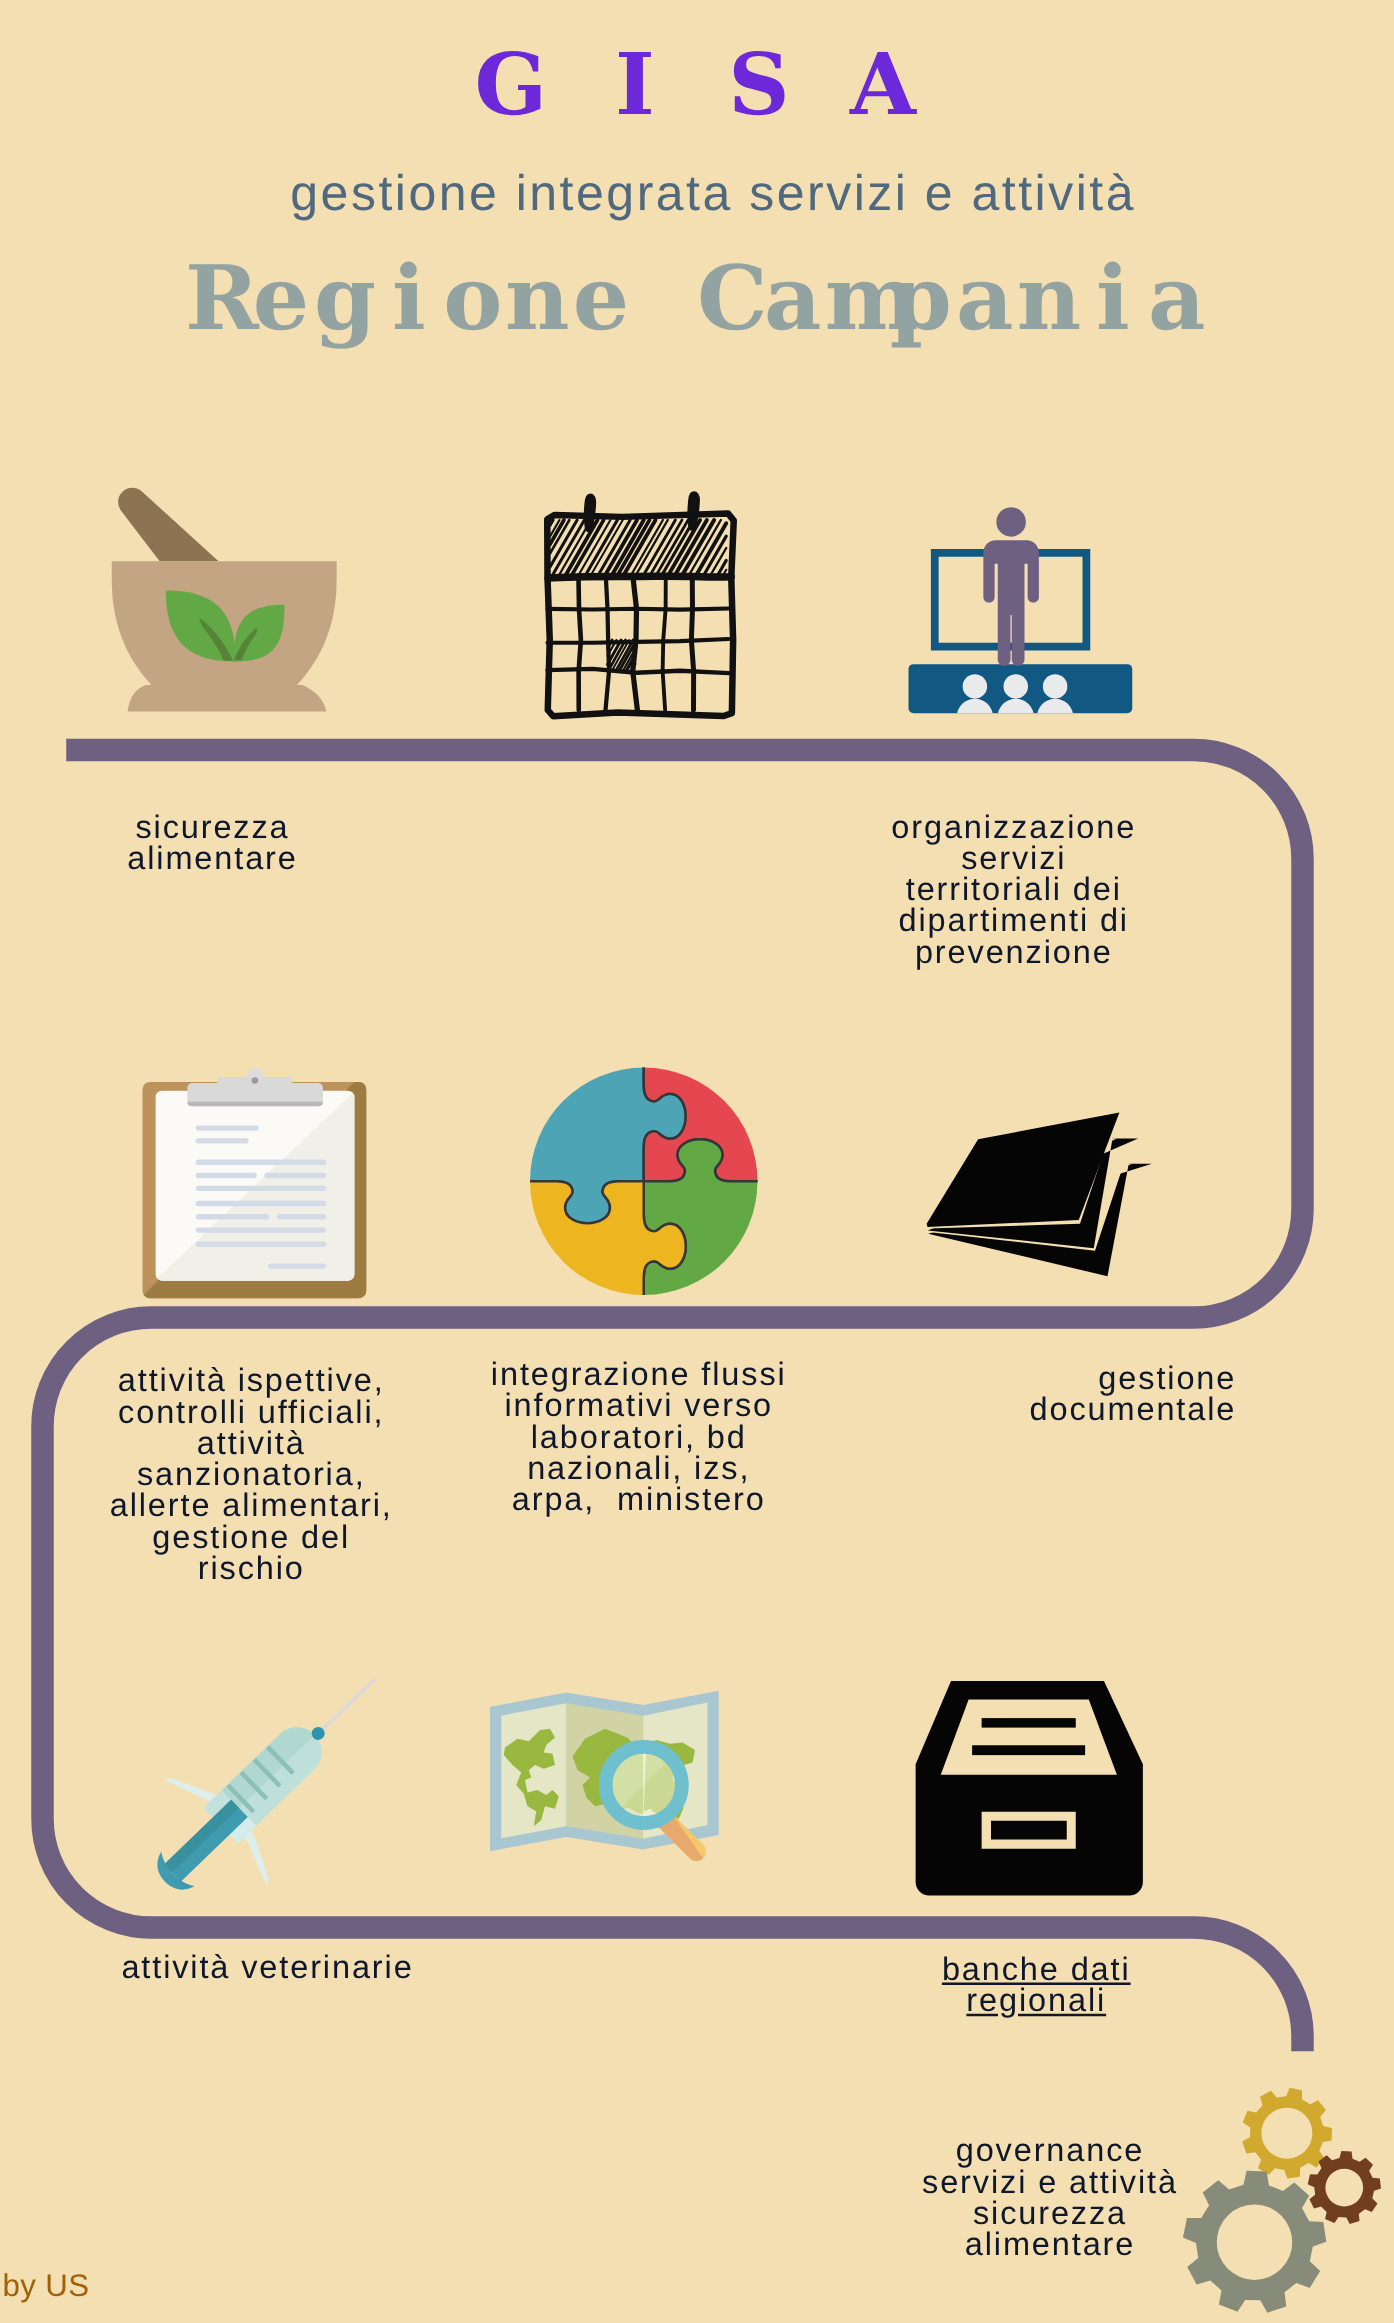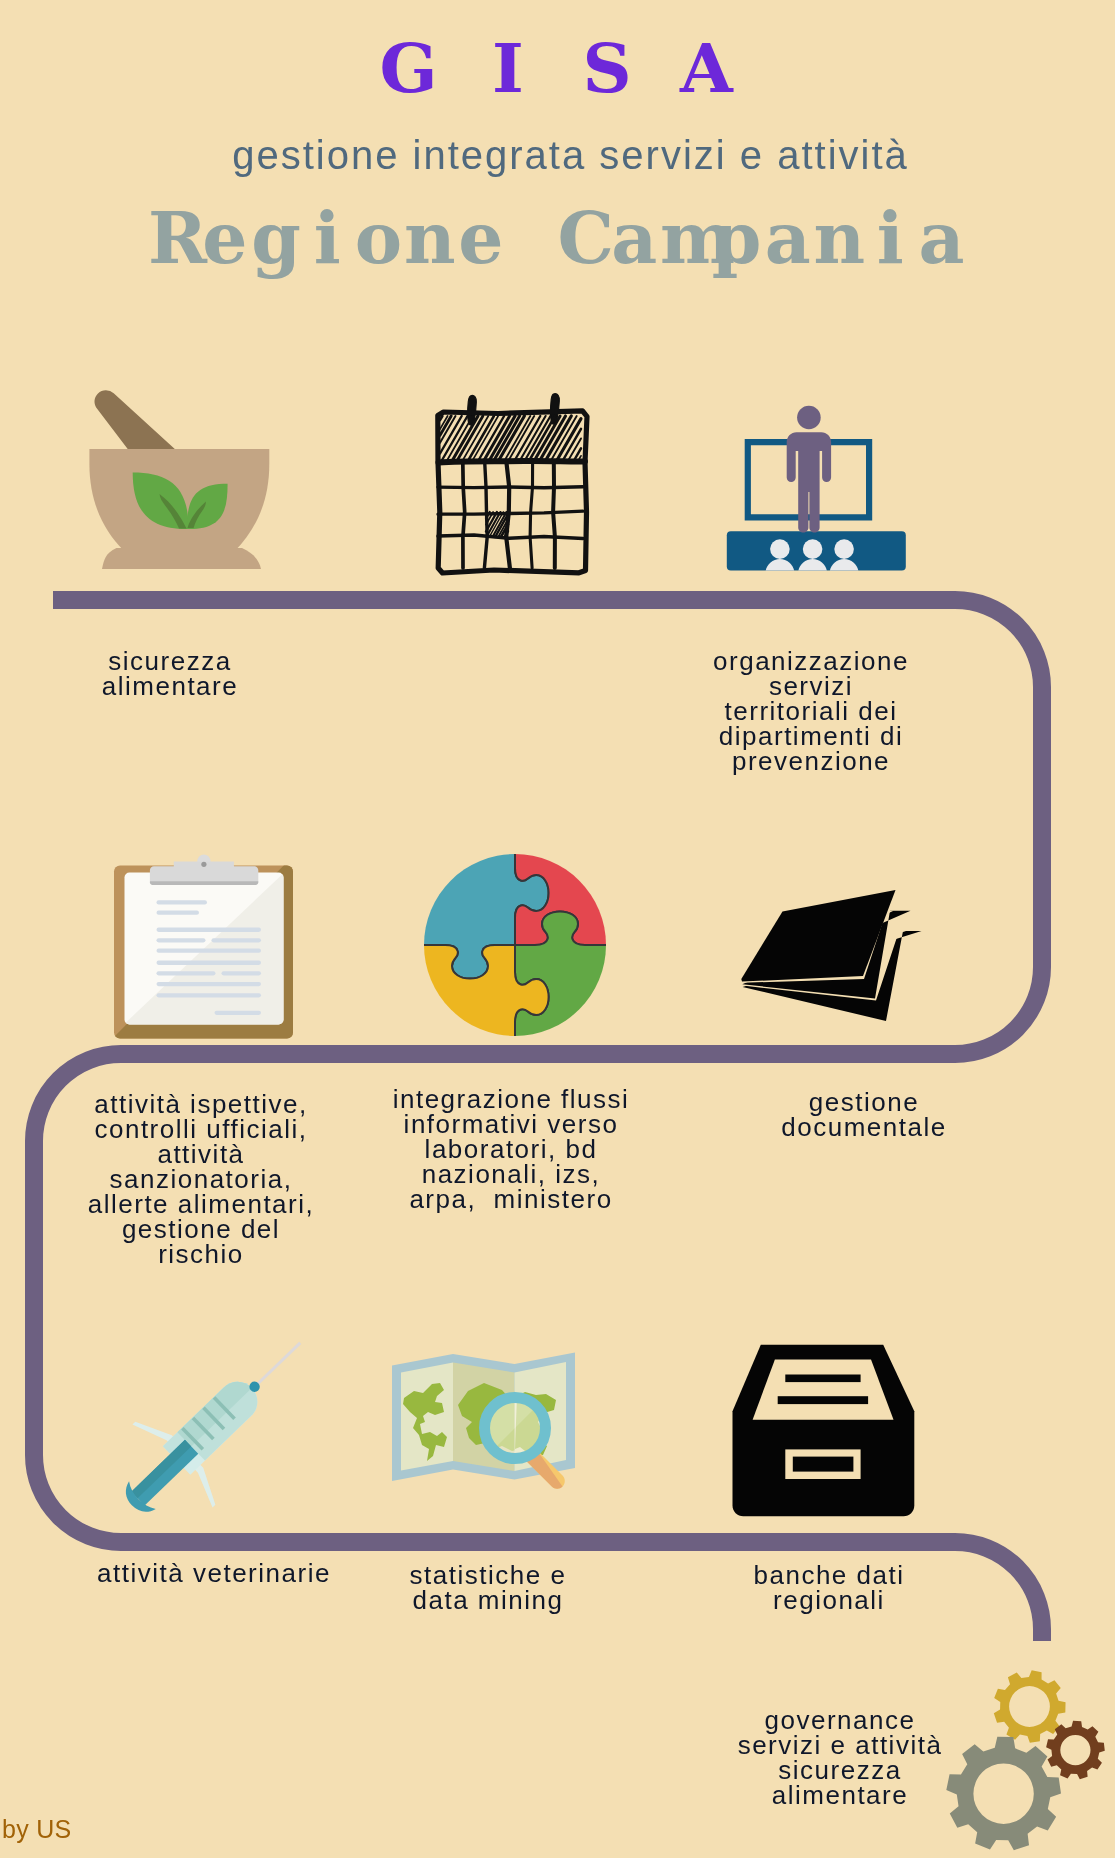--- a/index.html
+++ b/index.html
@@ -18,24 +18,24 @@
      color:#93a3a1;line-height:1;white-space:pre;}
   #title-region span{display:inline-block;width:51.2px;text-align:center;}
   #title-gisa span{display:inline-block;width:99.3px;text-align:center;}
   .caption{position:absolute;text-align:center;color:#0f172a;font-size:26px;line-height:25px;
            letter-spacing:1.5px;white-space:pre-wrap;}
   #cap1{left:20px;top:649px;width:300px;}
   #cap2{left:364px;top:652px;width:300px;}
   #cap3{left:661px;top:649px;width:300px;}
   #cap4{left:51px;top:1092px;width:300px;}
   #cap5{left:361px;top:1087px;width:300px;}
-  #cap6{left:714px;top:1090px;width:300px;}
+  #cap6{left:689px;top:1090px;width:300px;text-align:right;}
   #cap7{left:64px;top:1561px;width:300px;}
   #cap8{left:338px;top:1563px;width:300px;}
-  #cap9{left:679px;top:1563px;width:300px;}
+  #cap9{left:679px;top:1563px;width:300px;text-decoration:underline;}
   #cap10{left:690px;top:1708px;width:300px;}
   #byus{position:absolute;left:2px;top:1815px;font-size:25px;letter-spacing:0.3px;color:#a16207;}
   .icon{position:absolute;}
   svg{display:block;overflow:visible;}
 </style>
 </head>
 <body>
 
 <div id="page">
   <svg id="snake" width="1115" height="1858" viewBox="0 0 1115 1858" style="position:absolute;left:0;top:0">
@@ -308,22 +308,20 @@
   <div class="caption" id="cap4">attività ispettive,
 controlli ufficiali,
 attività
 sanzionatoria,
 allerte alimentari,
 gestione del
 rischio</div>
   <div class="caption" id="cap6">gestione
 documentale</div>
   <div class="caption" id="cap7">attività veterinarie</div>
-  <div class="caption" id="cap8">statistiche e
-data mining</div>
   <div class="caption" id="cap9">banche dati
 regionali</div>
   <div class="caption" id="cap10">governance
 servizi e attività
 sicurezza
 alimentare</div>
 
   <div id="byus">by US</div>
 </div>
 

